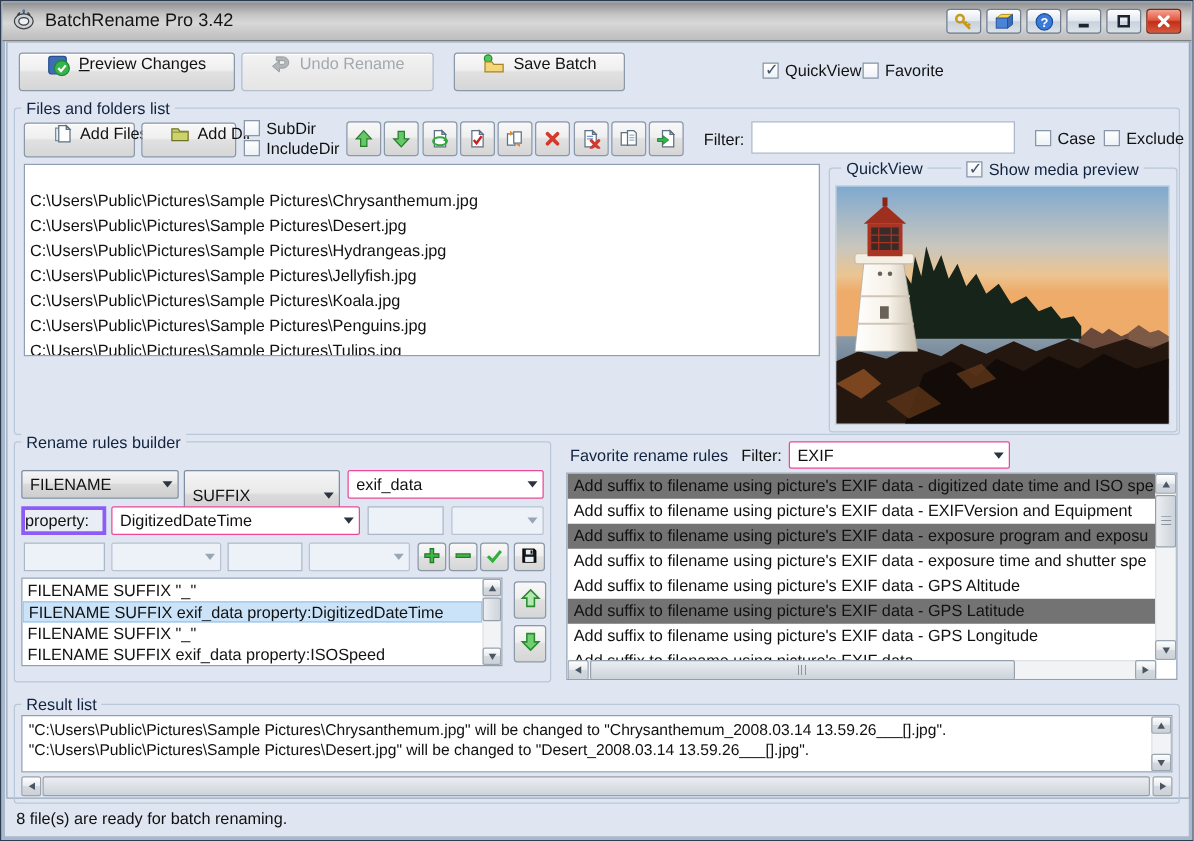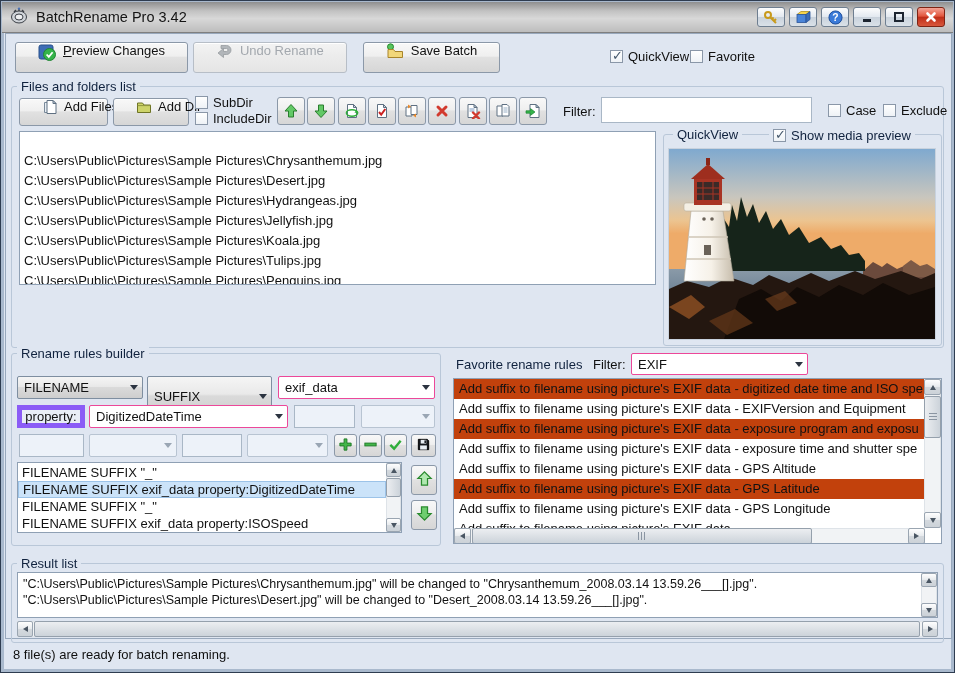--- a/index.html
+++ b/index.html
@@ -35,34 +35,34 @@
   .chk{position:absolute;display:flex;align-items:center;gap:5px;white-space:nowrap}
   .cbox{width:13px;height:13px;border:1px solid #8a97a8;background:linear-gradient(180deg,#fff,#eef2f6);position:relative;flex:0 0 auto}
   .cbox.checked::after{content:"✓";position:absolute;left:1px;top:-3px;font-size:13px;font-weight:bold;color:#44576b}
   
   .lbox{position:absolute;background:#fff;border:1px solid #8fa0b4;overflow:hidden}
   .row{height:20px;line-height:20px;padding:0 4px;white-space:nowrap;overflow:hidden}
   .row.sel{background:#cbe3f9}
   .rrow{height:17px;line-height:17px;padding:0 4px;white-space:nowrap;overflow:hidden}
   .rrow.sel{background:#cbe3f9;border:1px solid #9cc3e8;line-height:15px}
   .frow{height:20px;line-height:20px;padding:0 5px;white-space:nowrap;overflow:hidden}
-  .frow.sel{background:#c2410c}
+  .frow.sel{background:#737373}
   .resline{height:16px;line-height:16px;padding:0 5px;white-space:nowrap;overflow:hidden;font-size:12.5px}
   
   .txt{position:absolute;border:1px solid #a9b7c6;background:#fff;padding:0 4px;font:inherit}
   .txt.dis{background:#edf2f9}
   .combo{position:absolute;display:flex;align-items:center;border-radius:2px;padding-left:6px}
   .combo .cval{flex:1;white-space:nowrap;overflow:hidden}
   .combo .carr{width:17px;align-self:stretch;display:flex;align-items:center;justify-content:center}
   .combo.gray{border:1px solid #7e8ea0;background:linear-gradient(180deg,#f5f5f5,#e9e9e9 45%,#dadada 50%,#cecece)}
   .combo.white{border:1px solid #ec4899;background:#fff}
   .combo.dis{border:1px solid #b8c4d2;background:#edf2f9}
   .tri-down{width:0;height:0;border-left:4px solid transparent;border-right:4px solid transparent;border-top:5px solid #2b3340}
   .combo.dis .tri-down{border-top-color:#9aa6b4}
-  .flatbox{position:absolute;border:5px solid #8b5cf6;background:#e9eef6;display:flex;align-items:center;justify-content:center}
+  .flatbox{position:absolute;border:3px solid #8b5cf6;background:#e9eef6;display:flex;align-items:center;}
   
   .sbtn{position:absolute;border:1px solid #9aa5b1;border-radius:2px;
     background:linear-gradient(180deg,#fefefe,#e8ebee 48%,#d4d9de 52%,#ccd2d8);display:flex;align-items:center;justify-content:center}
   .strack{position:absolute;background:#f1f3f5;border:1px solid #dee3e8}
   .sthumb{position:absolute;background:linear-gradient(90deg,#eceef1,#ccd3da);border:1px solid #95a0ac;border-radius:2px;display:flex;align-items:center;justify-content:center}
   .sthumb.h{background:linear-gradient(180deg,#eceef1,#ccd3da)}
   .grip-v{width:8px;height:8px;background:repeating-linear-gradient(180deg,#8a95a2 0 1px,transparent 1px 3px)}
   .grip-h{width:8px;height:8px;background:repeating-linear-gradient(90deg,#8a95a2 0 1px,transparent 1px 3px)}
   .tu{width:0;height:0;border-left:3.5px solid transparent;border-right:3.5px solid transparent;border-bottom:5px solid #4a5663}
   .td{width:0;height:0;border-left:3.5px solid transparent;border-right:3.5px solid transparent;border-top:5px solid #4a5663}
@@ -295,22 +295,22 @@
     <span class="cbox" id="cb-exclude"></span>
     <span>Exclude</span>
   </label>
 
   <div class="lbox" id="file-list" style="left:18px;top:130px;width:637px;height:154px;padding-top:19px">
       <div class="row">C:\Users\Public\Pictures\Sample Pictures\Chrysanthemum.jpg</div>
       <div class="row">C:\Users\Public\Pictures\Sample Pictures\Desert.jpg</div>
       <div class="row">C:\Users\Public\Pictures\Sample Pictures\Hydrangeas.jpg</div>
       <div class="row">C:\Users\Public\Pictures\Sample Pictures\Jellyfish.jpg</div>
       <div class="row">C:\Users\Public\Pictures\Sample Pictures\Koala.jpg</div>
+      <div class="row">C:\Users\Public\Pictures\Sample Pictures\Penguins.jpg</div>
       <div class="row">C:\Users\Public\Pictures\Sample Pictures\Tulips.jpg</div>
-      <div class="row">C:\Users\Public\Pictures\Sample Pictures\Penguins.jpg</div>
     </div>
 
   <div class="group" style="left:662px;top:133px;width:279px;height:212px"></div>
   <span class="glabel" style="left:672px;top:126px">QuickView</span>
   <label class="chk glabel" style="left:768px;top:127px;display:flex">
     <span class="cbox checked" id="cb-preview"></span>
     <span>Show media preview</span>
   </label>
 
   <div class="abs" style="left:667px;top:147px;width:268px;height:192px;border:1px solid #c8d2de">

